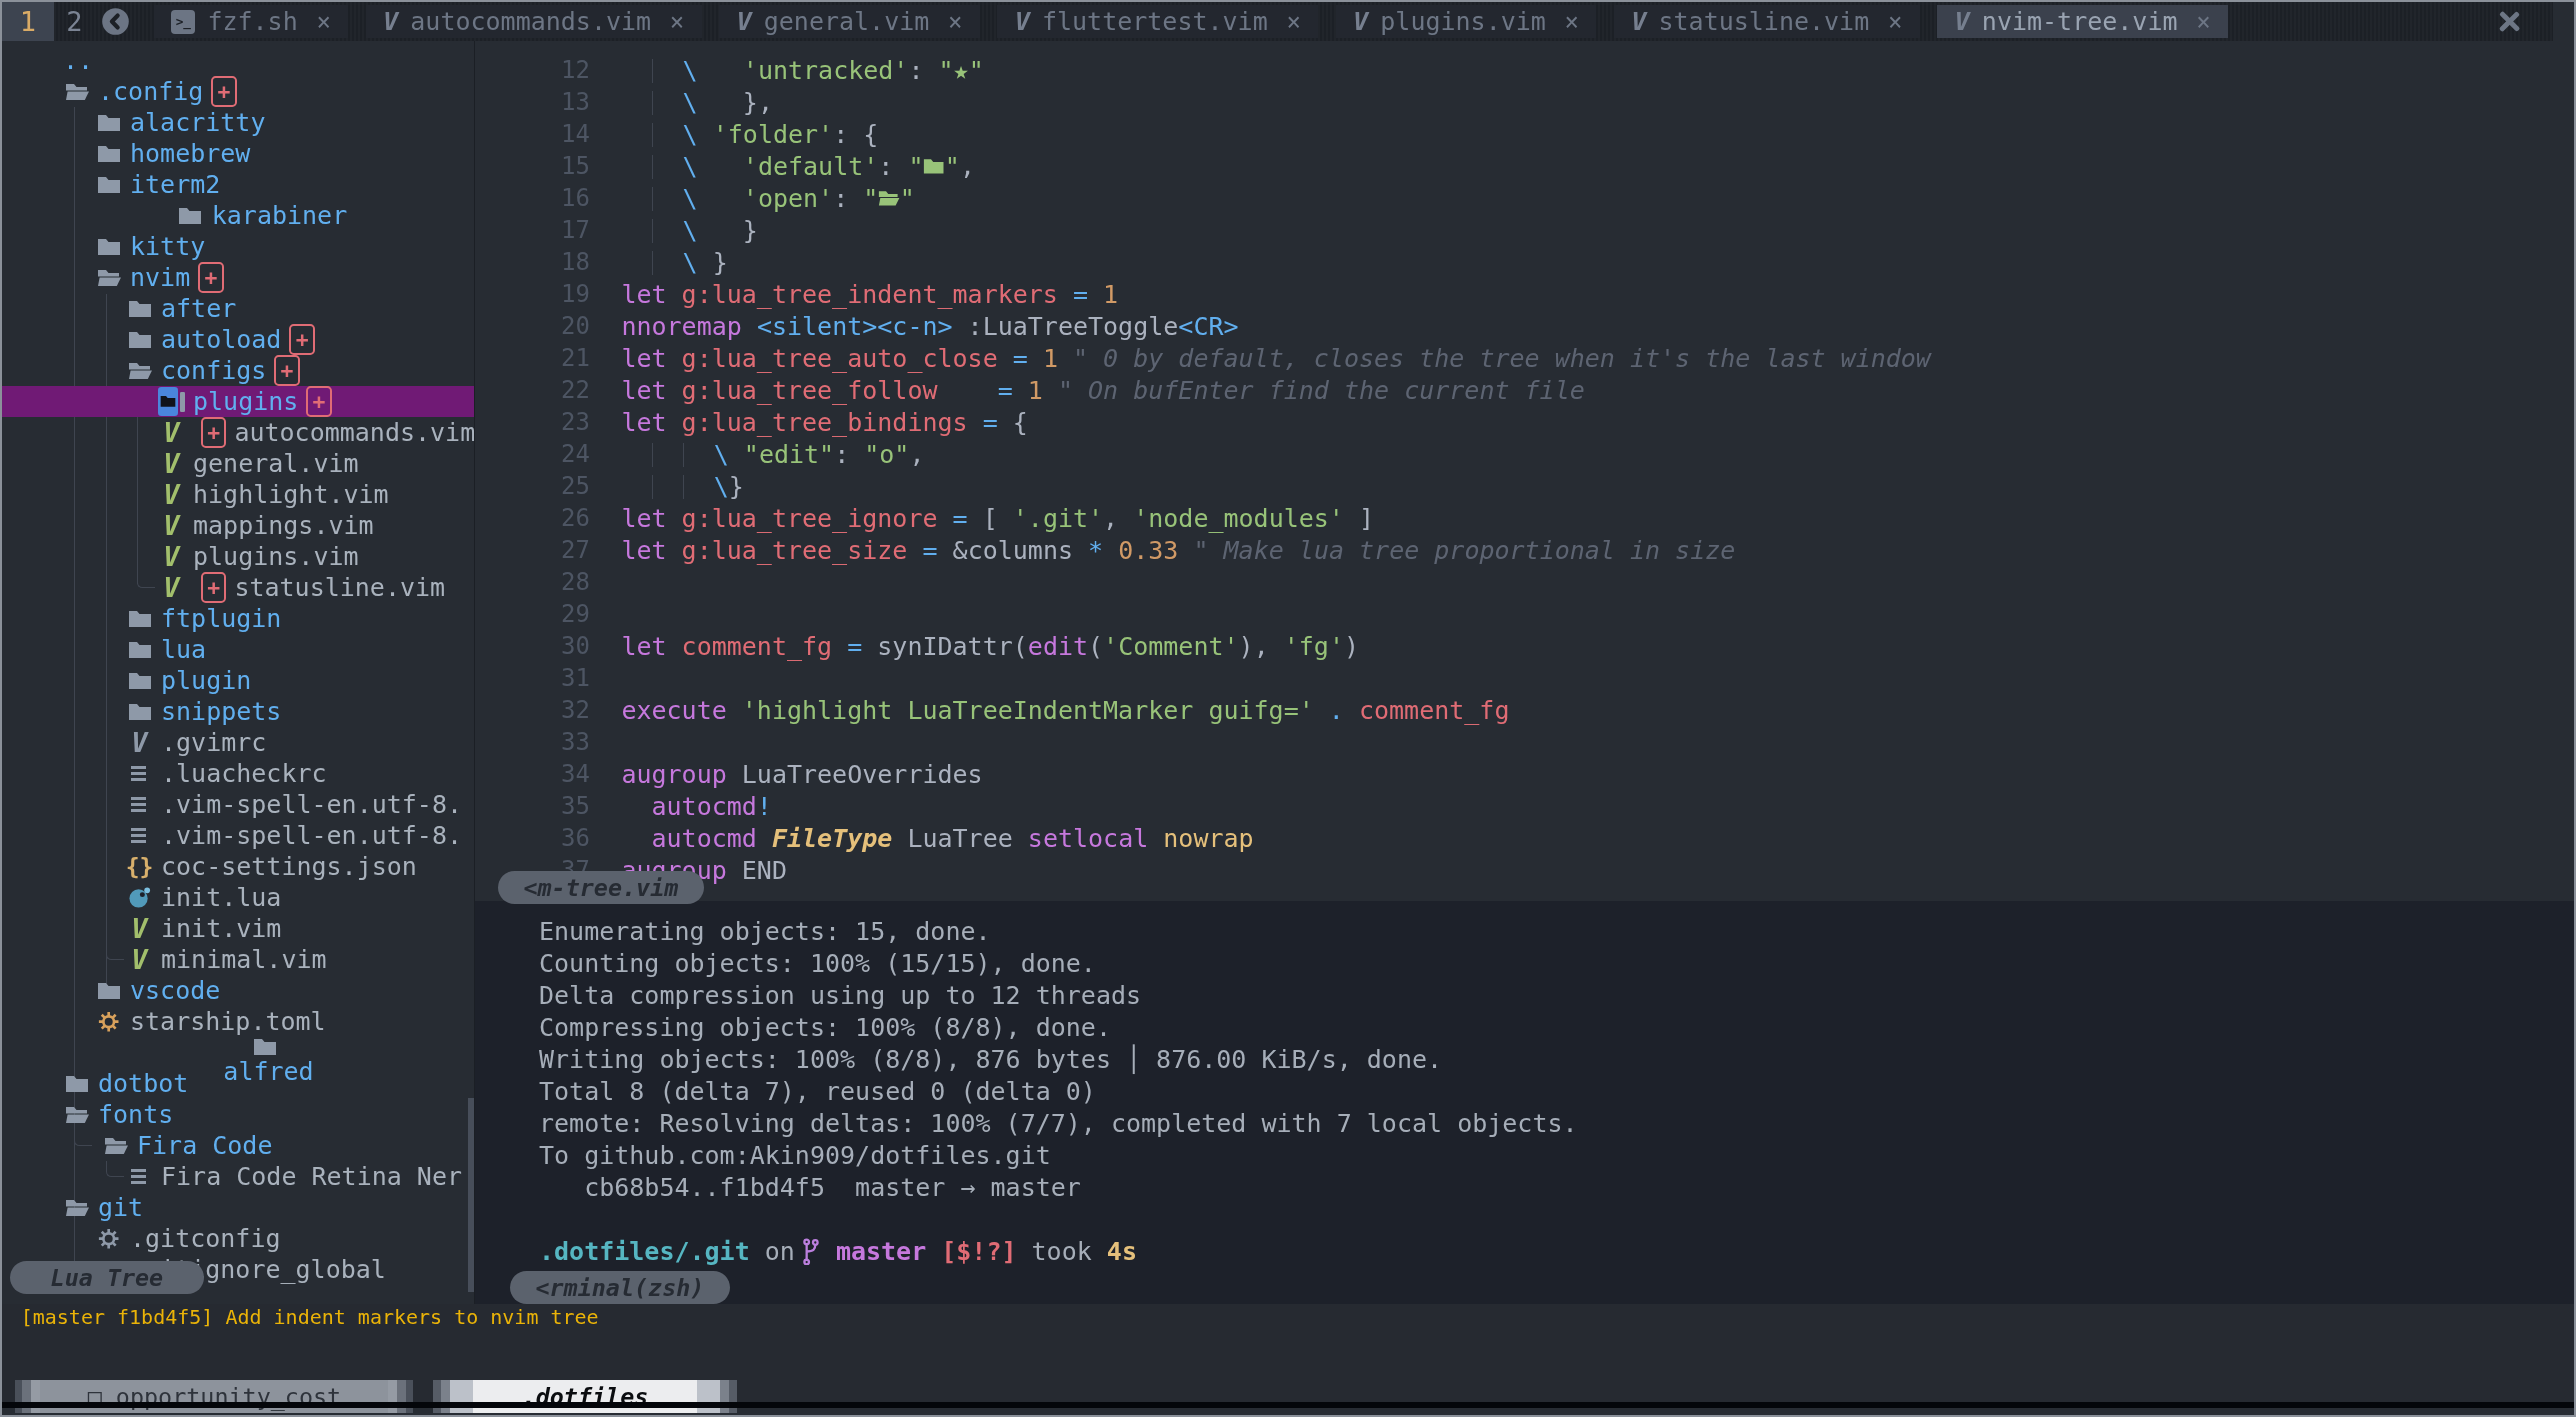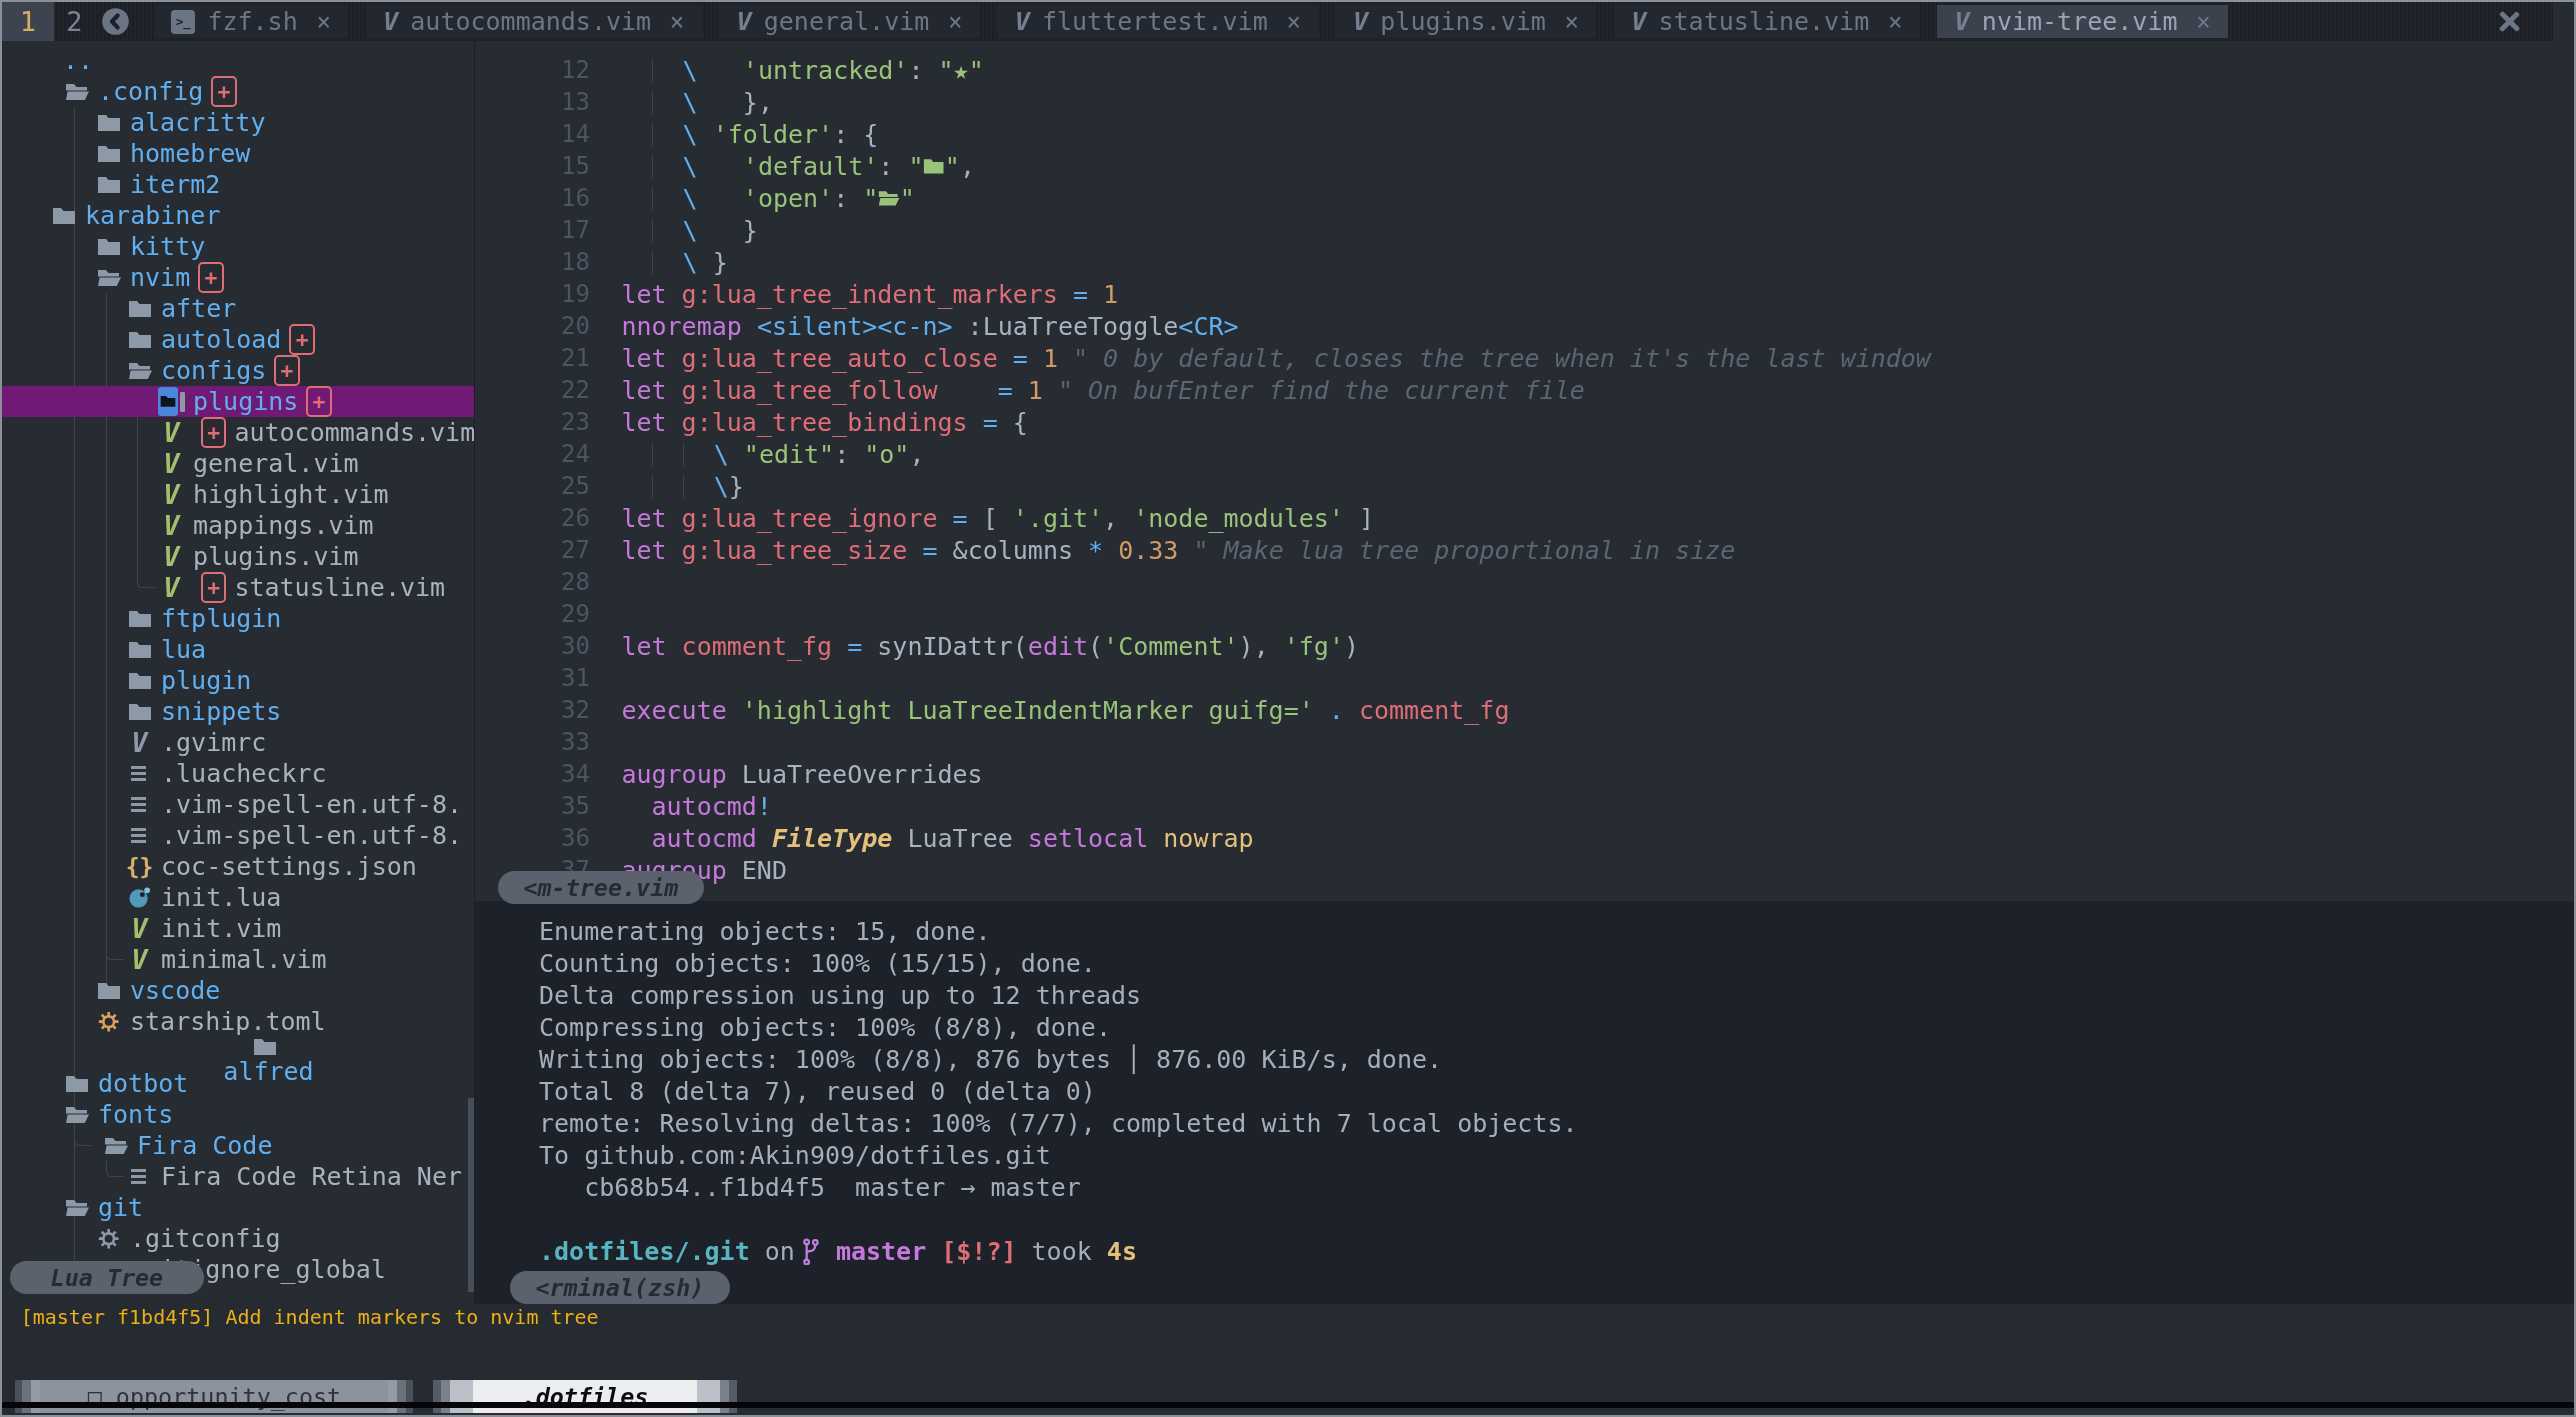--- a/index.html
+++ b/index.html
@@ -192,21 +192,21 @@
           <span class="tlabel lbl-dir">homebrew</span>
         </div>
         <div class="trow" style="padding-left: 93px;">
           <span class="ticn">
             <svg width="24" height="20" viewBox="0 0 24 20">
               <path fill="#8e99a8" d="M1 2h8l2.5 3H23v13H1z"></path>
             </svg>
           </span>
           <span class="tlabel lbl-dir">iterm2</span>
         </div>
-        <div class="trow" style="padding-left: 48px;">
+        <div class="trow" style="padding-left: 48px; justify-content: center;">
           <span class="ticn">
             <svg width="24" height="20" viewBox="0 0 24 20">
               <path fill="#8e99a8" d="M1 2h8l2.5 3H23v13H1z"></path>
             </svg>
           </span>
           <span class="tlabel lbl-dir">karabiner</span>
         </div>
         <div class="trow" style="padding-left: 93px;">
           <span class="ticn">
             <svg width="24" height="20" viewBox="0 0 24 20">

